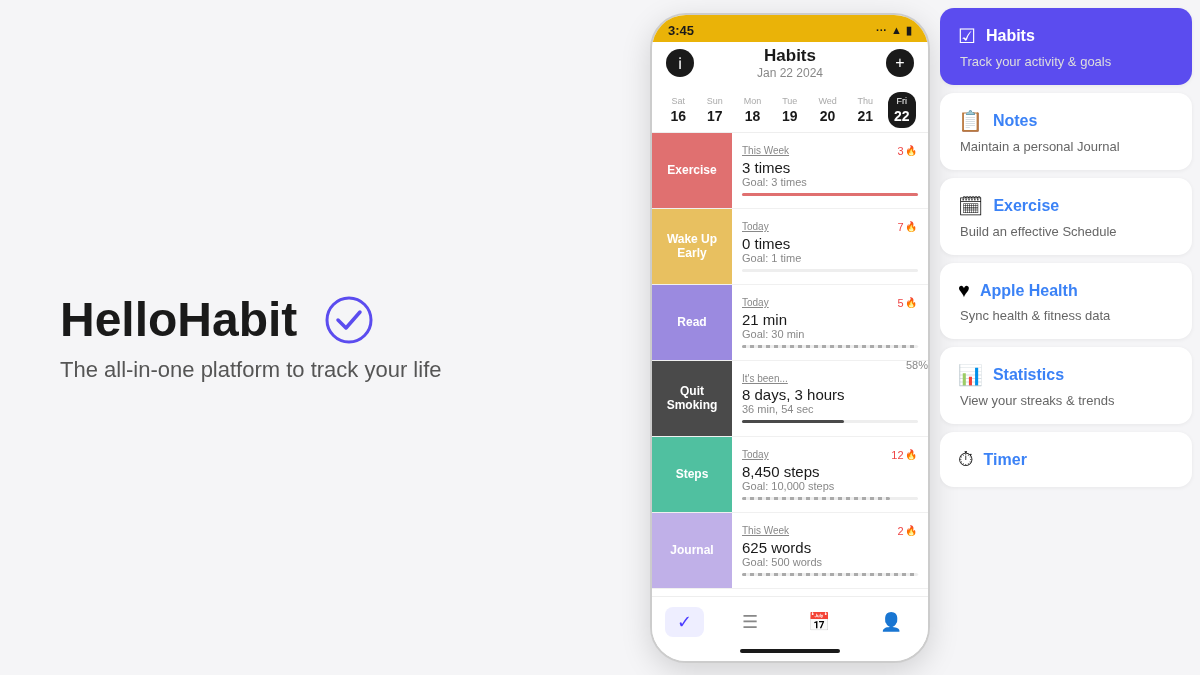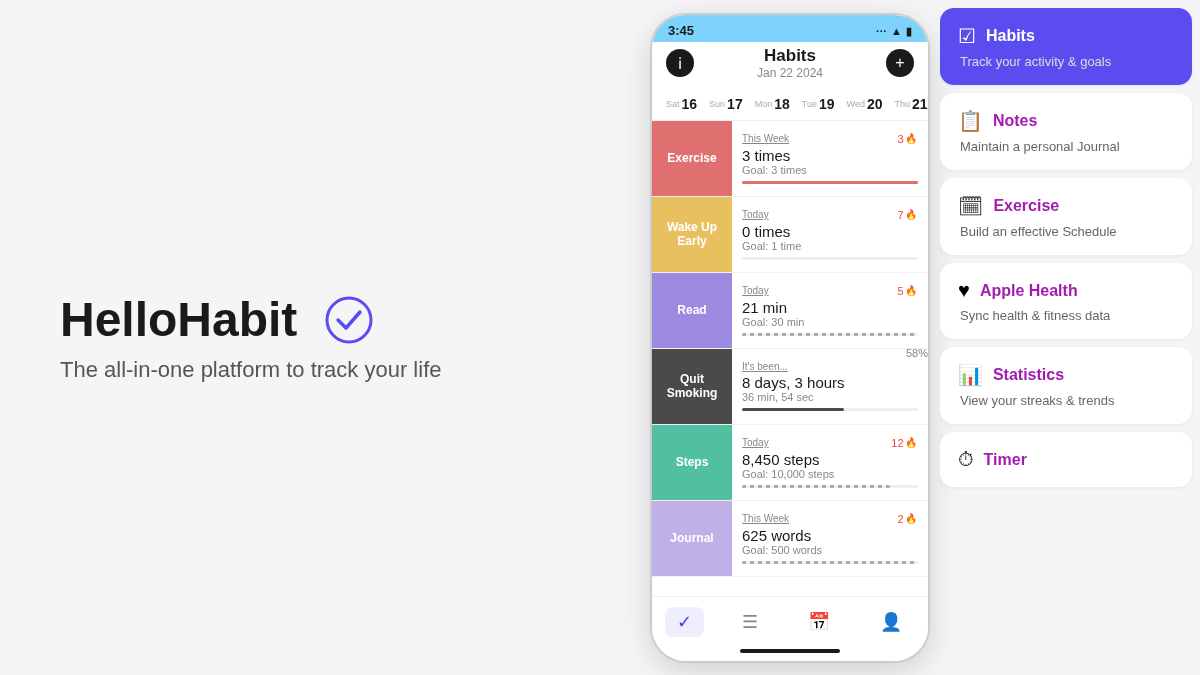--- a/index.html
+++ b/index.html
@@ -57,26 +57,26 @@
       border-radius: 36px;
       border: 2px solid #ccc;
       overflow: hidden;
       box-shadow: 0 8px 30px rgba(0,0,0,0.15);
       display: flex;
       flex-direction: column;
     }
     .phone-status-bar {
       display: flex;
       justify-content: space-between;
-      align-items: flex-end;
+      align-items: center;
       padding: 8px 16px 4px;
       font-size: 13px;
       font-weight: 600;
       color: #1a1a1a;
-      background: #7dd3fc;
+      background: #eab308;
     }
     .status-icons {
       display: flex;
       gap: 4px;
       align-items: center;
       font-size: 11px;
     }
     .phone-header {
       background: #fff;
       padding: 4px 14px 8px;
@@ -112,21 +112,21 @@
     }
     .calendar-row {
       display: flex;
       justify-content: space-around;
       padding: 4px 8px;
       background: #fff;
       border-bottom: 1px solid #eee;
     }
     .cal-day {
       display: flex;
-      flex-direction: row;
+      flex-direction: column;
       align-items: center;
       gap: 2px;
       padding: 4px 6px;
       border-radius: 12px;
       cursor: pointer;
     }
     .cal-day.active {
       background: #1a1a1a;
     }
     .cal-day-name {
@@ -299,21 +299,21 @@
     }
     .feature-icon {
       font-size: 20px;
     }
     .feature-card.active-card .feature-icon {
       color: #fff;
     }
     .feature-title {
       font-size: 16px;
       font-weight: 700;
-      color: #a21caf;
+      color: #3b82f6;
     }
     .feature-card.active-card .feature-title {
       color: #fff;
     }
     .feature-desc {
       font-size: 13px;
       color: #666;
       padding-left: 2px;
     }
     .feature-card.active-card .feature-desc {

